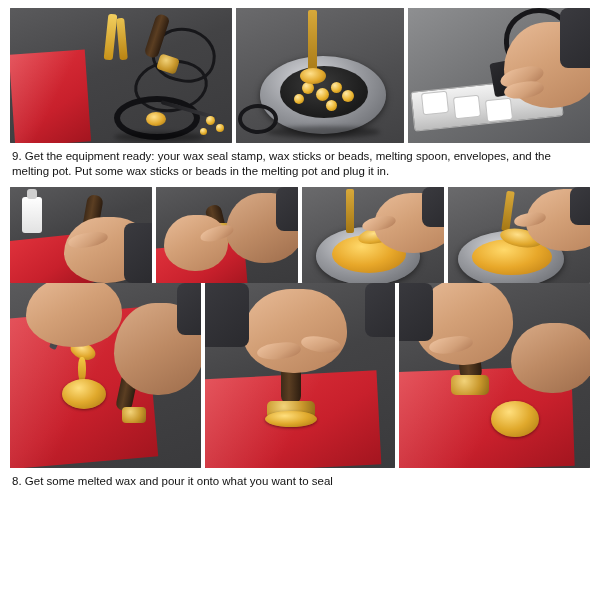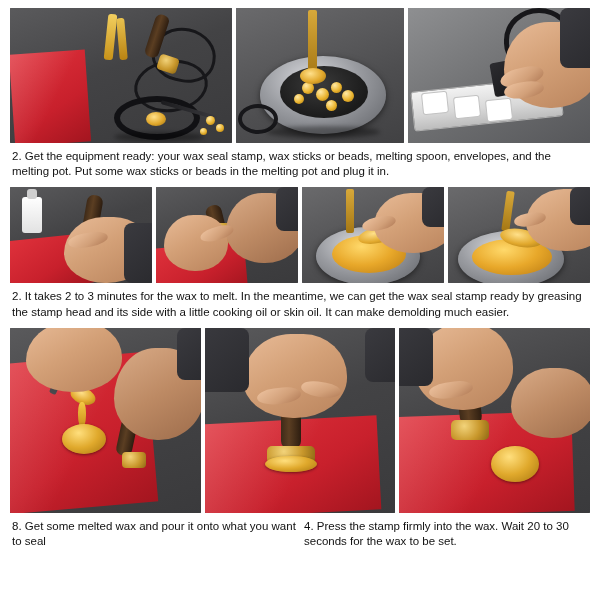--- a/index.html
+++ b/index.html
@@ -249,21 +249,21 @@
       <div class="socket" style="left:78px; top:91px; width:26px; height:22px; transform:rotate(-6deg);"></div>
       <div class="plug" style="left:84px; top:52px; width:40px; height:34px; transform:rotate(-10deg);"></div>
       <div class="cord2" style="left:96px; top:0px; width:70px; height:64px; border-width:5px;"></div>
       <div class="hand" style="left:96px; top:14px; width:96px; height:86px;"></div>
       <div class="finger" style="left:92px; top:60px; width:44px; height:18px; transform:rotate(-14deg);"></div>
       <div class="finger" style="left:96px; top:74px; width:40px; height:16px; transform:rotate(-8deg);"></div>
       <div class="sleeve" style="right:-10px; top:0px; width:40px; height:60px;"></div>
     </div>
   </div>
 
-  <div class="caption">2. Get the equipment ready: your wax seal stamp, wax sticks  or beads, melting spoon, envelopes, and the melting pot. Put some wax sticks or beads in the melting pot and plug it in.</div>
+  <div class="caption">9. Get the equipment ready: your wax seal stamp, wax sticks  or beads, melting spoon, envelopes, and the melting pot. Put some wax sticks or beads in the melting pot and plug it in.</div>
 
   <div class="row" style="height:96px;">
 
     <div class="photo">
       <div class="bg desk-dark"></div>
       <div class="redpaper" style="left:-4px; top:50px; width:86px; height:50px; transform:rotate(-6deg);"></div>
       <div class="bottle" style="left:12px; top:10px; width:20px; height:36px;"></div>
       <div class="bottle" style="left:17px; top:2px; width:10px; height:10px; background:#cfcfcf;"></div>
       <div class="handle-wood dark" style="left:74px; top:8px; width:16px; height:46px; transform:rotate(10deg); border-radius:7px;"></div>
       <div class="stamp-head" style="left:78px; top:52px; width:22px; height:14px;"></div>
@@ -299,21 +299,20 @@
       <div class="pot-body" style="left:10px; top:44px; width:106px; height:56px;"></div>
       <div class="wax-gold" style="left:24px; top:52px; width:80px; height:36px;"></div>
       <div class="spoon-handle" style="left:56px; top:4px; width:8px; height:40px; background:linear-gradient(180deg,#d8a93a,#a57714); transform:rotate(8deg);"></div>
       <div class="spoon-bowl" style="left:52px; top:42px; width:42px; height:18px; transform:rotate(10deg);"></div>
       <div class="hand" style="left:78px; top:2px; width:82px; height:62px;"></div>
       <div class="finger" style="left:66px; top:26px; width:32px; height:13px; transform:rotate(-10deg);"></div>
       <div class="sleeve" style="right:-10px; top:0px; width:30px; height:38px;"></div>
     </div>
   </div>
 
-  <div class="caption">2. It takes 2 to 3 minutes for the wax to melt. In the meantime, we can get the wax seal stamp ready by greasing the stamp head and its side with a little cooking oil or skin oil. It can make demolding much easier.</div>
 
   <div class="row" style="height:185px;">
 
     <div class="photo">
       <div class="bg desk-dark"></div>
       <div class="redpaper sheen" style="left:-8px; top:30px; width:150px; height:150px; transform:rotate(-5deg);"></div>
       <div class="spoon-handle" style="left:50px; top:12px; width:7px; height:56px; background:linear-gradient(180deg,#2a2a2d,#4a4a4e); transform:rotate(24deg);"></div>
       <div class="spoon-bowl" style="left:60px; top:60px; width:26px; height:16px; transform:rotate(22deg);"></div>
       <div class="drip" style="left:68px; top:74px; width:8px; height:26px;"></div>
       <div class="seal-wax" style="left:52px; top:96px; width:44px; height:30px;"></div>
@@ -345,16 +344,15 @@
       <div class="seal-wax" style="left:92px; top:118px; width:48px; height:36px;"></div>
       <div class="hand" style="left:16px; top:-4px; width:98px; height:86px;"></div>
       <div class="finger" style="left:30px; top:54px; width:44px; height:16px; transform:rotate(-8deg);"></div>
       <div class="hand dark" style="left:112px; top:40px; width:84px; height:70px;"></div>
       <div class="sleeve" style="left:-12px; top:0px; width:46px; height:58px;"></div>
     </div>
   </div>
 
   <div class="cap-cols">
     <div class="caption">8. Get some melted wax and pour it onto what you want to seal</div>
-    <div class="caption">4. Press the stamp firmly into the wax. Wait 20 to 30 seconds for the wax to be set.</div>
   </div>
 
 </div>
 
 </body></html>

